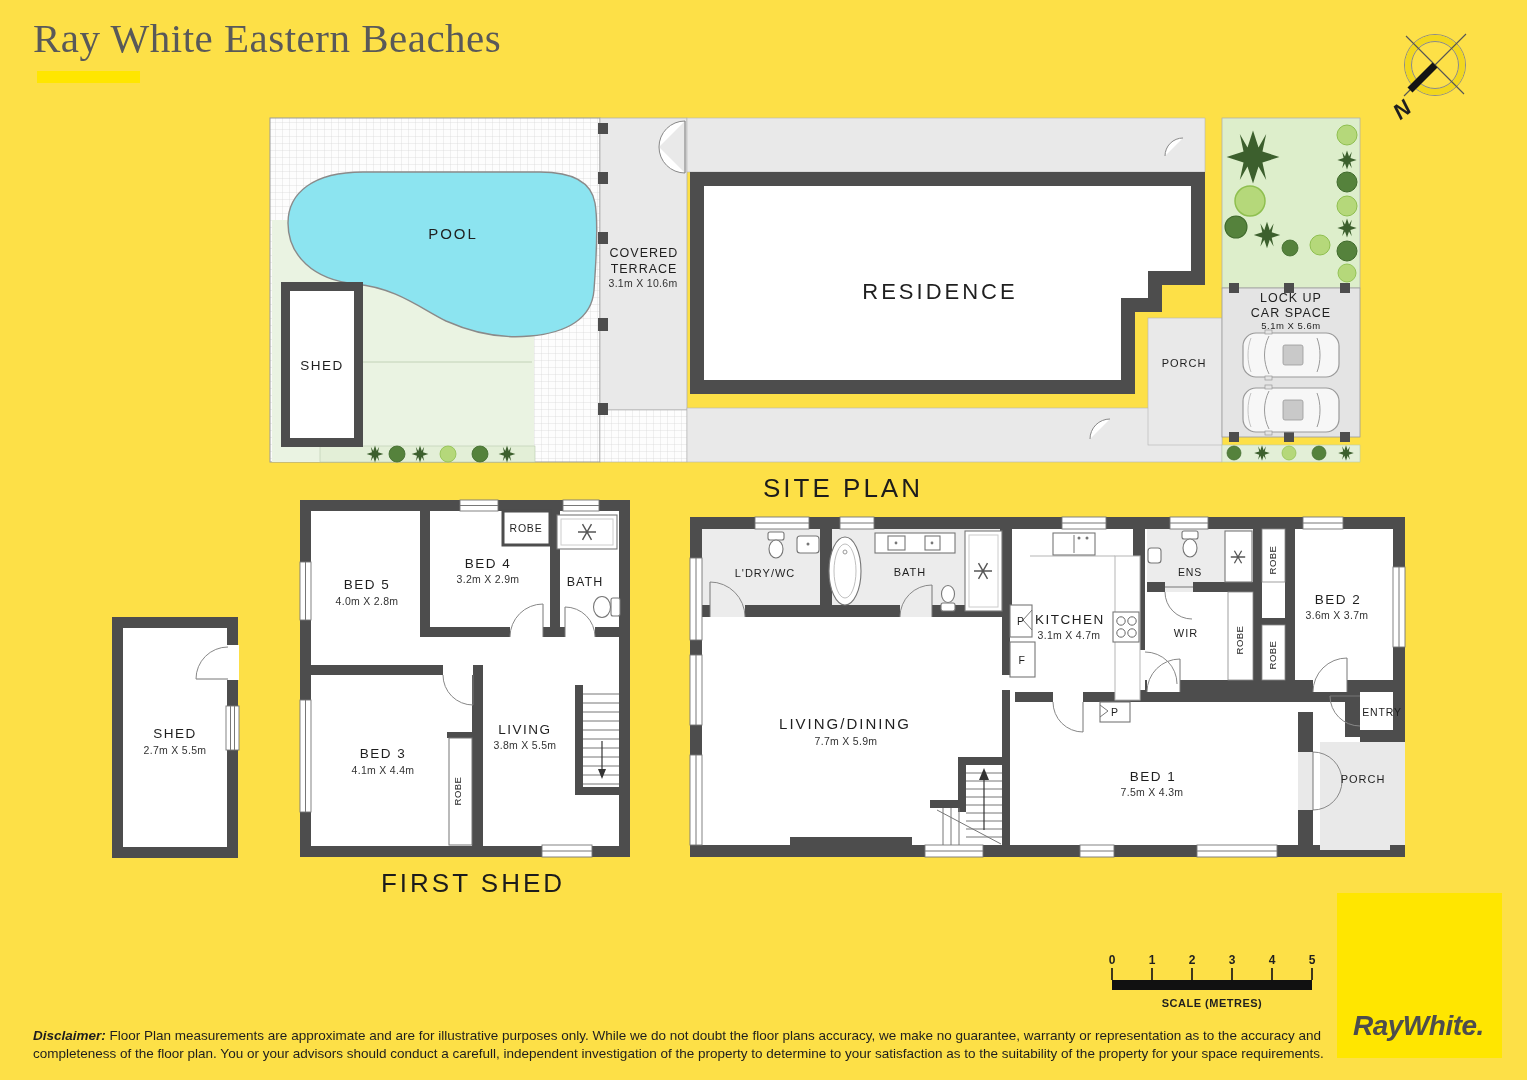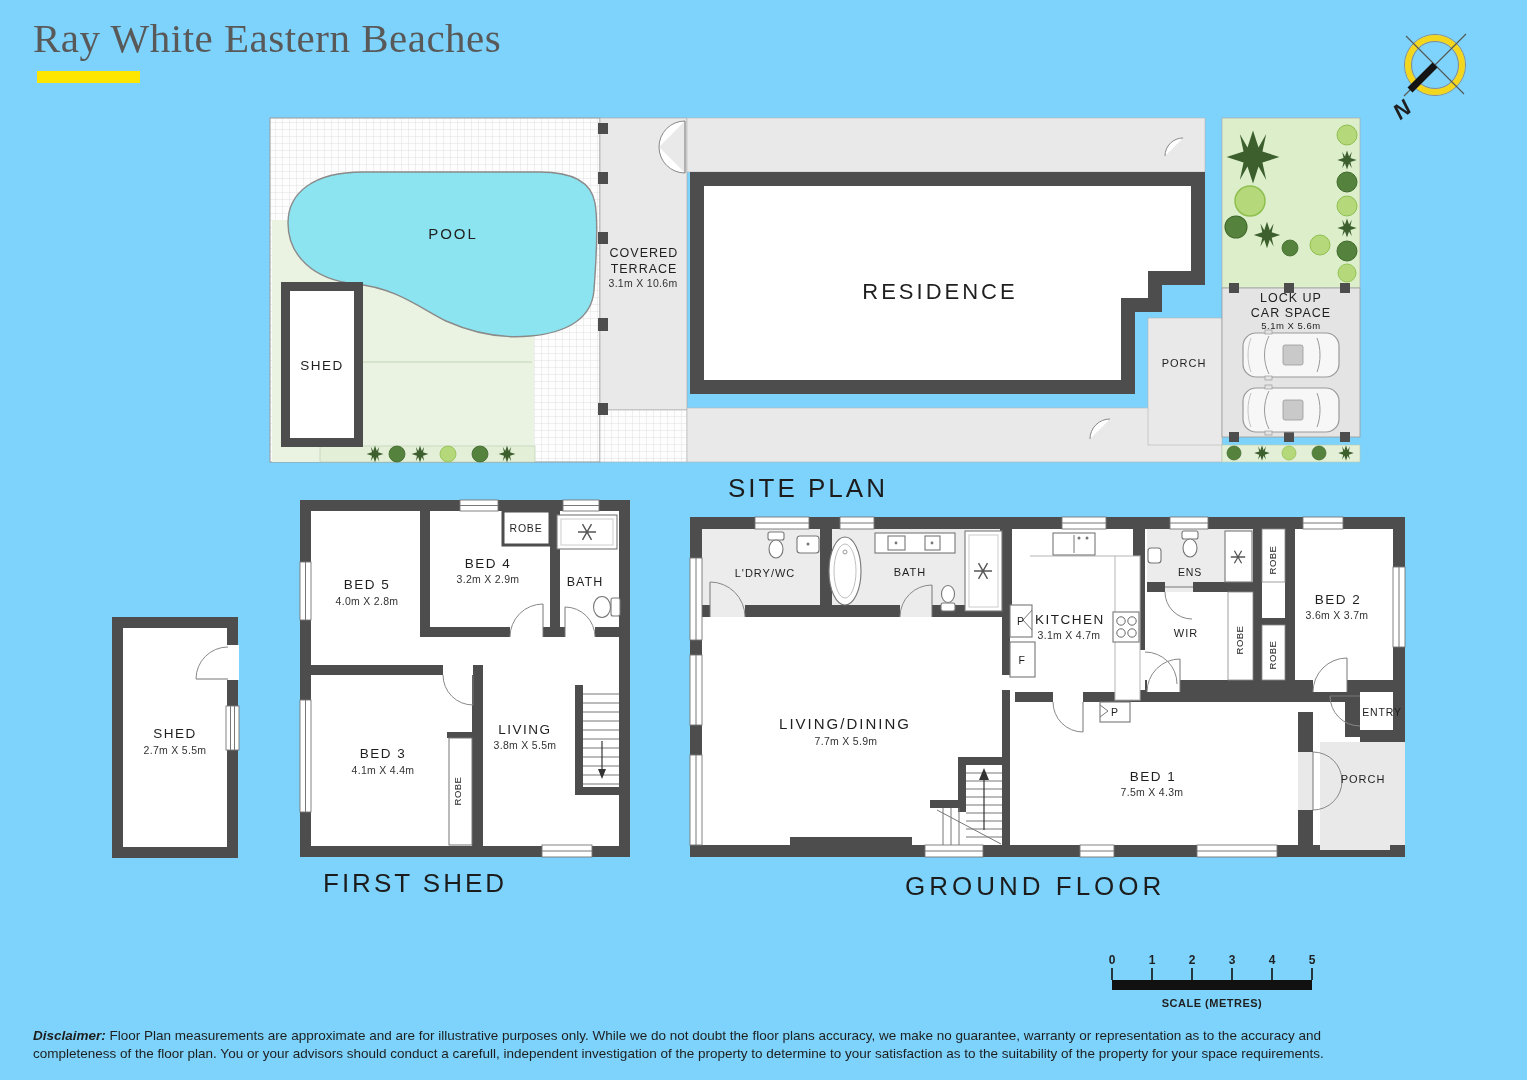--- a/index.html
+++ b/index.html
@@ -1,26 +1,26 @@
 <!DOCTYPE html>
 <html><head>
 <meta charset="utf-8">
 <style>
   html,body{margin:0;padding:0;background:#fff;}
-  #page{position:relative;width:1527px;height:1080px;background:#7dd3fc;overflow:hidden;
+  #page{position:relative;width:1527px;height:1080px;background:#fde047;overflow:hidden;
         font-family:"Liberation Sans",sans-serif;}
   .abs{position:absolute;}
 
   
   #agency{left:33px;top:14px;font-family:"Liberation Serif",serif;font-size:41px;
           color:#595959;letter-spacing:.5px;}
   #agency-bar{left:37px;top:71px;width:103px;height:12px;background:#FFE600;}
 
   
-  .plan-title{font-size:26px;letter-spacing:3px;color:#1c1c1c;text-align:left;}
+  .plan-title{font-size:26px;letter-spacing:3px;color:#1c1c1c;text-align:center;}
 
   
   #address{left:33px;top:936px;font-family:"Liberation Serif",serif;font-size:47px;
            color:#5a5a5a;letter-spacing:1px;}
   #disclaimer{left:33px;top:1013px;width:1294px;font-size:13.5px;line-height:1.35;color:#1e1e1e;}
   #disclaimer b{font-style:italic;text-align:center;}
   #logo{left:1337px;top:893px;width:165px;height:165px;background:#FFE600;}
   #logo span{position:absolute;left:16px;bottom:16px;font-size:28px;font-weight:bold;
              font-style:italic;color:#4d4d4d;letter-spacing:-.5px;}
 
@@ -453,30 +453,32 @@
     <text transform="translate(591,155) rotate(-90)" class="s9">ROBE</text>
     <text x="653" y="104" class="s13 rn">BED 2</text>
     <text x="652" y="119" class="dim">3.6m X 3.7m</text>
     <text x="160" y="229" class="s15">LIVING/DINING</text>
     <text x="161" y="245" class="dim">7.7m X 5.9m</text>
     <text x="468" y="281" class="s13 rn">BED 1</text>
     <text x="467" y="296" class="dim">7.5m X 4.3m</text>
     <text x="697" y="216" class="s10">ENTRY</text>
     <text x="678" y="283" class="s11">PORCH</text>
   </svg>
-  <div class="abs plan-title" style="left:905px;top:871px;width:300px;letter-spacing:4px">GROUND FLOOR</div>
 
   <p class="abs" id="disclaimer"><b>Disclaimer:</b><span> Floor Plan measurements are approximate and are for illustrative purposes only. While we do not doubt the floor plans accuracy, we make no guarantee, warranty or representation as to the accuracy and completeness of the floor plan. You or your advisors should conduct a carefull, independent investigation of the property to determine to your satisfaction as to the suitability of the property for your space requirements.</span></p>
 
   <svg class="abs" style="left:1100px;top:952px" width="230" height="62" viewBox="0 0 230 62">
     <text x="12" y="12" class="scale-num">0</text>
     <text x="52" y="12" class="scale-num">1</text>
     <text x="92" y="12" class="scale-num">2</text>
     <text x="132" y="12" class="scale-num">3</text>
     <text x="172" y="12" class="scale-num">4</text>
     <text x="212" y="12" class="scale-num">5</text>
     <path d="M12,16V28 M52,16V28 M92,16V28 M132,16V28 M172,16V28 M212,16V28" stroke="#111" stroke-width="1.6" fill="none"></path>
     <rect x="12" y="28" width="200" height="10" fill="#111"></rect>
     <text x="112" y="55" class="scale-cap">SCALE (METRES)</text>
   </svg>
 
+  <div class="abs" id="logo">
+    <span>RayWhite.</span>
+  </div>
 
 </div>
 
 </body></html>

